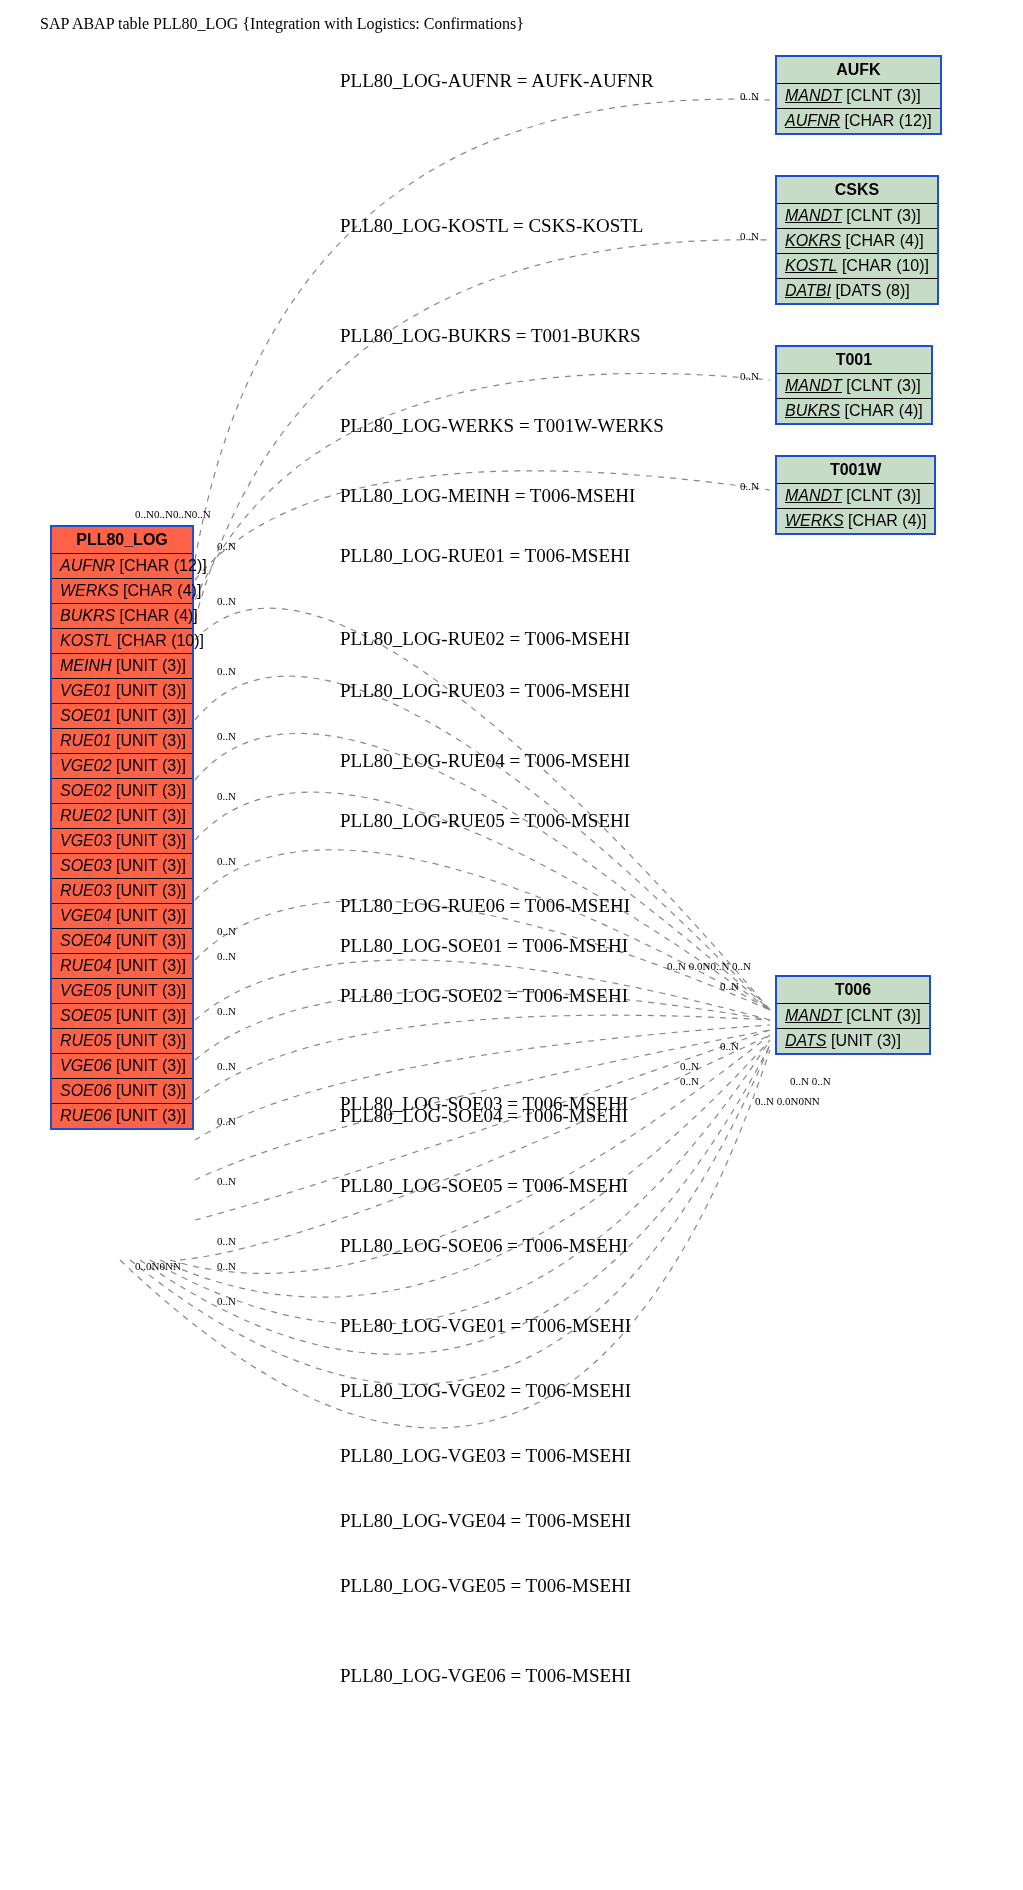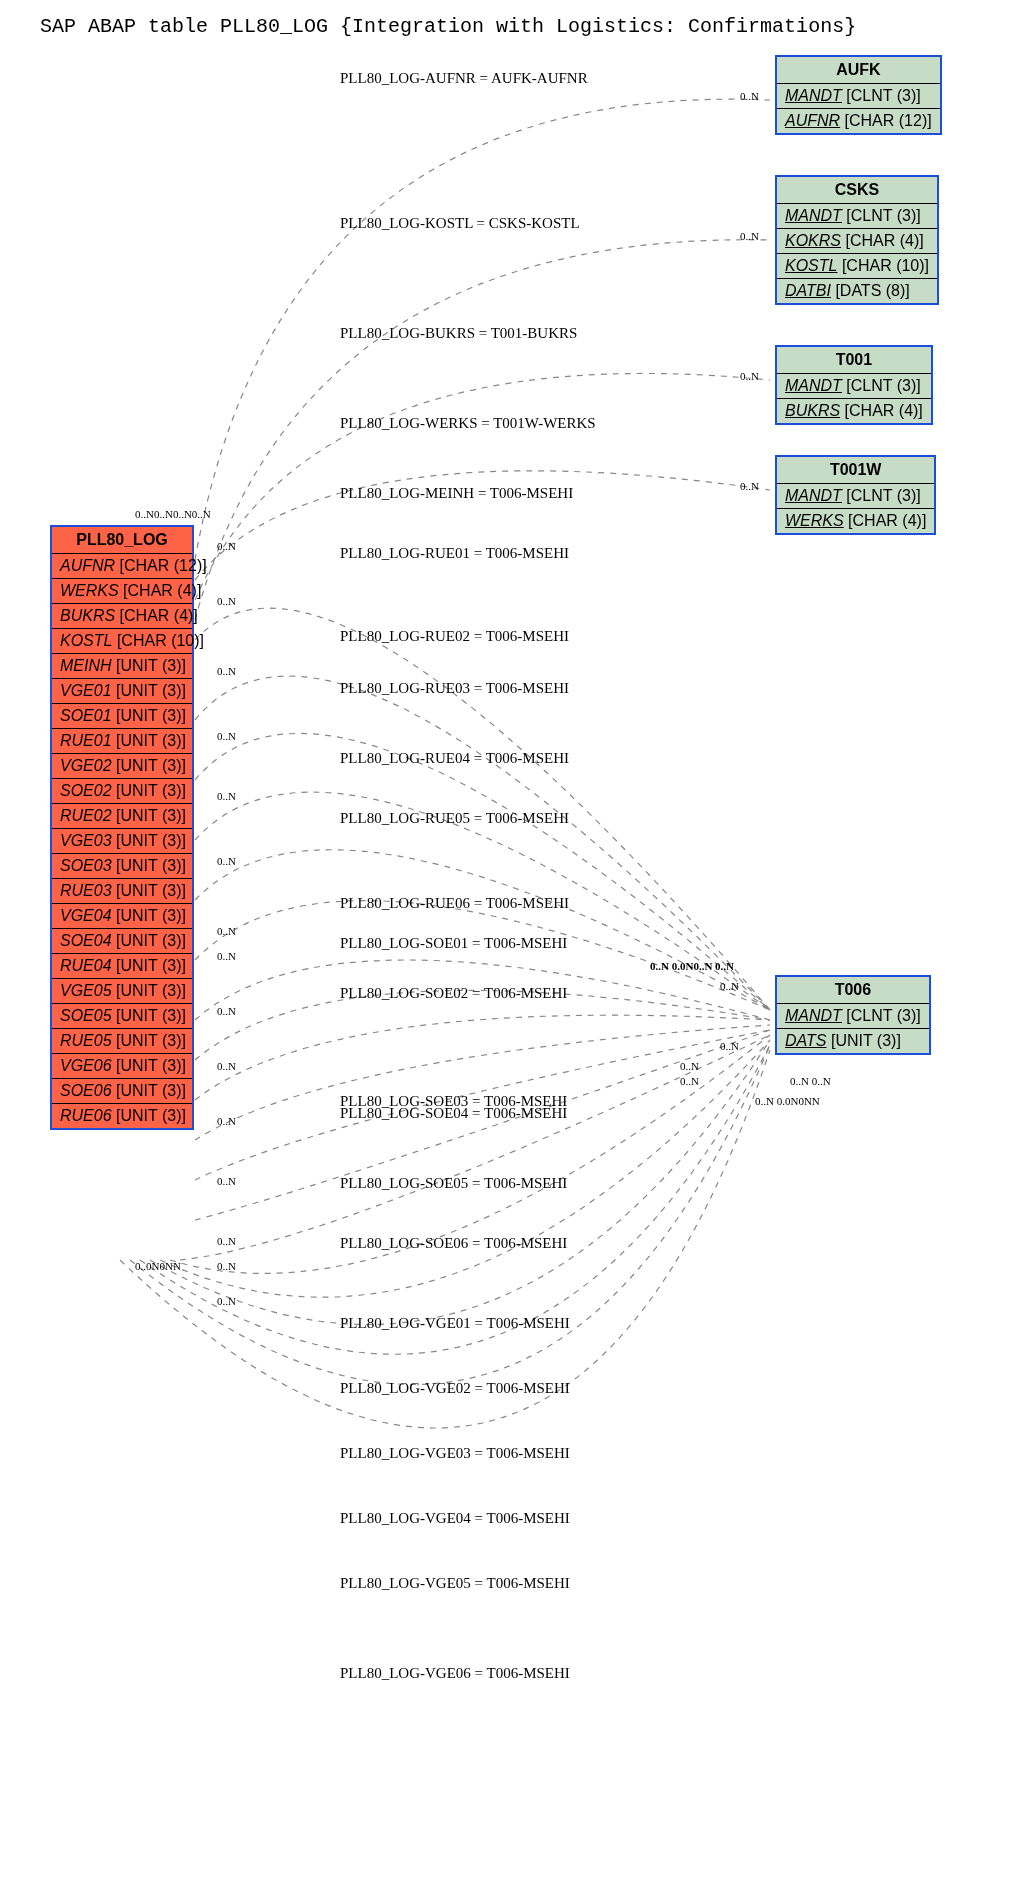--- a/index.html
+++ b/index.html
@@ -8,22 +8,22 @@
     font-family: sans-serif;
     background: #fff;
     width: 1023px;
     height: 1890px;
     position: relative;
   }
   .title {
     position: absolute;
     top: 15px;
     left: 40px;
-    font-size: 20px;
-    font-family: Liberation Mono, monospace;
+    font-size: 16px;
+    font-family: Liberation Serif, serif;
   }
   .entity {
     position: absolute;
     border: 2px solid #1d4ed8;
     font-size: 16px;
   }
   .entity-header {
     background: inherit;
     text-align: center;
     font-weight: bold;
@@ -35,21 +35,21 @@
     border-bottom: 1px solid #000;
     white-space: nowrap;
   }
   .entity-row:last-child { border-bottom: none; }
   .entity-row .fname { font-style: italic; }
   .entity-row .funder { text-decoration: underline; }
   .main-entity { background: #ff6347; left: 50px; top: 525px; width: 140px; }
   .ref-entity { background: #c7dcc7; }
   .rel-label {
     position: absolute;
-    font-size: 15px;
+    font-size: 19px;
     font-family: serif;
     white-space: nowrap;
   }
   .card {
     position: absolute;
     font-size: 11px;
     font-family: serif;
   }
   svg.bg {
     position: absolute;
@@ -197,20 +197,20 @@
     <div class="card" style="top: 1115px; left: 217px;">0..N</div>
     <div class="card" style="top: 1175px; left: 217px;">0..N</div>
     <div class="card" style="top: 1235px; left: 217px;">0..N</div>
     <div class="card" style="top: 1295px; left: 217px;">0..N</div>
     <div class="card" style="top: 1260px; left: 135px;">0..0N0NN</div>
     <div class="card" style="top: 1260px; left: 217px;">0..N</div>
     <div class="card" style="top: 90px; left: 740px;">0..N</div>
     <div class="card" style="top: 230px; left: 740px;">0..N</div>
     <div class="card" style="top: 370px; left: 740px;">0..N</div>
     <div class="card" style="top: 480px; left: 740px;">0..N</div>
-    <div class="card" style="top: 960px; left: 650px; font-weight: bold;">0..N 0.0N0..N 0..N</div>
+    <div class="card" style="top: 960px; left: 667px;">0..N 0.0N0..N 0..N</div>
     <div class="card" style="top: 980px; left: 720px;">0..N</div>
     <div class="card" style="top: 1040px; left: 720px;">0..N</div>
     <div class="card" style="top: 1060px; left: 680px;">0..N</div>
     <div class="card" style="top: 1075px; left: 680px;">0..N</div>
     <div class="card" style="top: 1075px; left: 790px;">0..N  0..N</div>
     <div class="card" style="top: 1095px; left: 755px;">0..N 0.0N0NN</div>
   </div>
 
 </body></html>

